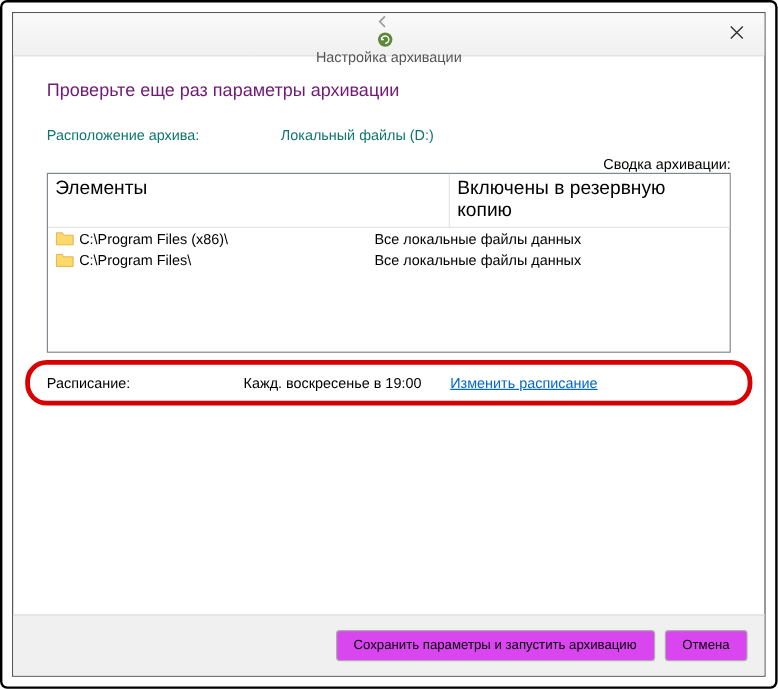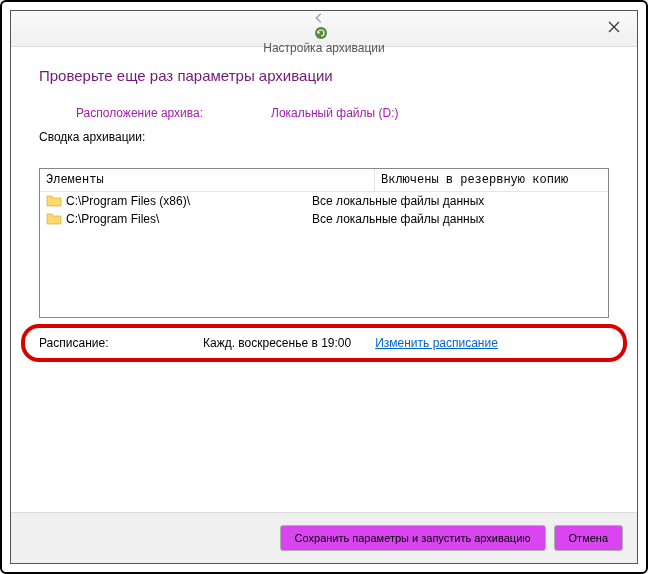--- a/index.html
+++ b/index.html
@@ -79,42 +79,40 @@
 .heading {
   color: #701a75;
   font-size: 15px;
   font-weight: 400;
   margin-bottom: 22px;
 }
 .row {
   display: flex;
   margin-bottom: 10px;
   font-size: 12px;
-  color: #a21caf;
-  margin-left: 37px;
+  color: #0f766e;
 }
 .row-label { width: 195px; }
-.summary-label { margin-bottom: 24px; margin-top: 6px; }
+.summary-label { margin-bottom: 0; margin-top: 6px; text-align: right; }
 
 .table {
   border: 1px solid #828790;
   height: 150px;
   background: #fff;
   overflow: hidden;
 }
 .table-header {
   display: flex;
   background: #fff;
   border-bottom: 1px solid #e5e5e5;
 }
 .th {
   padding: 4px 6px;
-  font-size: 12px;
+  font-size: 16px;
   border-right: 1px solid #e5e5e5;
-  font-family: Liberation Mono, monospace;
 }
 .th:first-child { width: 335px; }
 .th:last-child { flex: 1; border-right: none; }
 .table-body {}
 .tr {
   display: flex;
   padding: 2px 6px;
   font-size: 12px;
 }
 .td:first-child { width: 266px; display: flex; align-items: center; }

